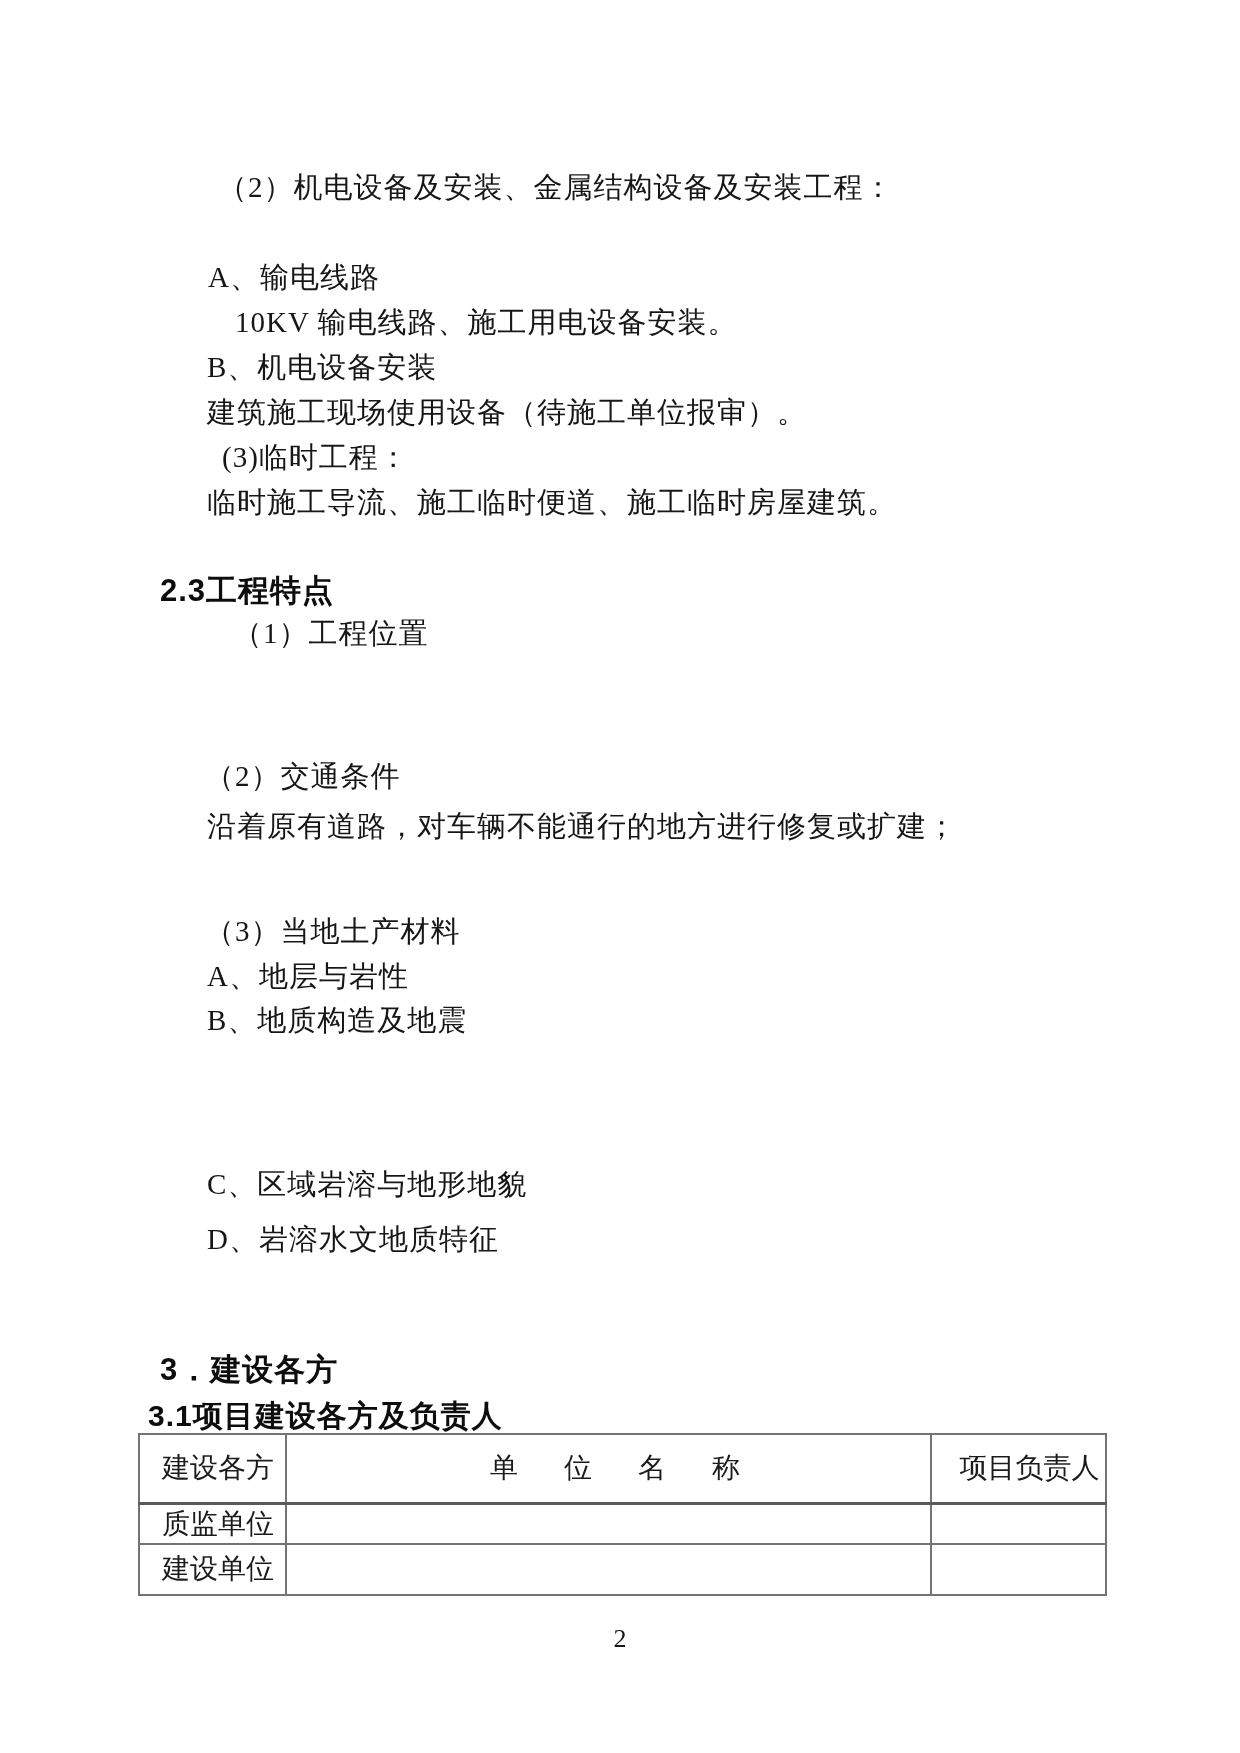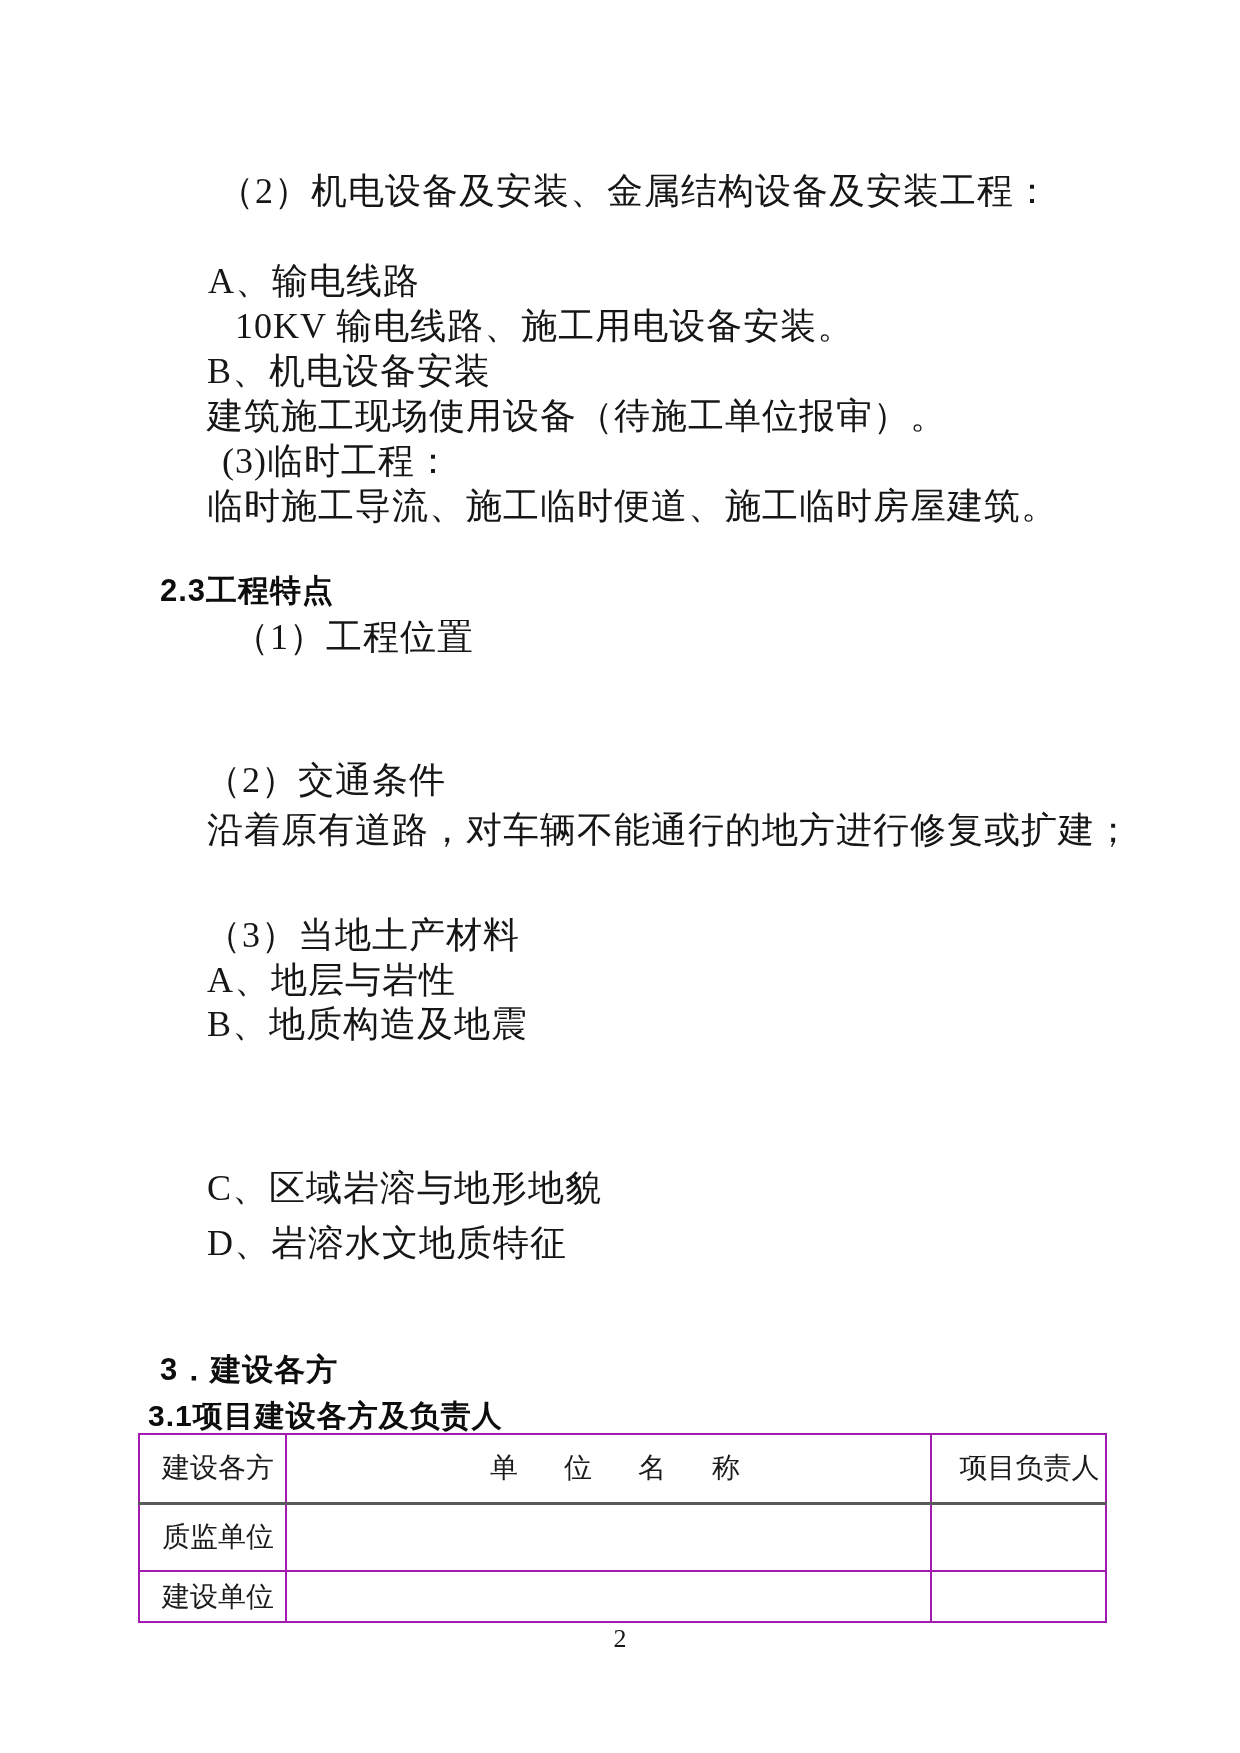--- a/index.html
+++ b/index.html
@@ -8,21 +8,21 @@
     width:1240px;height:1753px;
     margin:0 auto;
     background:#ffffff;
     color:#161616;
     font-family:"Liberation Serif","DejaVu Serif",serif;
     overflow:hidden;
   }
   .line{
     position:absolute;
     white-space:nowrap;
-    font-size:36px;
+    font-size:29px;
     line-height:1.15;
     letter-spacing:1px;
   }
   .heading{
     position:absolute;
     white-space:nowrap;
     font-family:"Liberation Sans","DejaVu Sans",sans-serif;
     font-weight:700;
     font-size:30px;
     line-height:1.1;
@@ -33,30 +33,30 @@
   table.parties{
     position:absolute;
     left:138px;top:1433px;
     width:967px;
     border-collapse:collapse;
     table-layout:fixed;
     font-size:28px;
     color:#1b1b1b;
   }
   table.parties td{
-    border:2px solid #a21caf;
+    border:2px solid #737373;
     padding:0 0 0 22px;
     vertical-align:middle;
     overflow:hidden;
     font-family:Liberation Serif, serif;
   }
   table.parties tr.hdr td{border-bottom:3px solid #5a5a5a;}
   td.center{text-align:center;padding:0;}
   tr.hdr{height:69px;}
-  tr.r1{height:68px;margin-left:9px;}
+  tr.r1{height:40px;margin-left:9px;}
   tr.r2{height:51px;}
   td.unit-name{letter-spacing:9px;}
   .page-number{
     position:absolute;
     left:0;top:1624px;
     width:100%;
     text-align:center;
     font-size:26px;
   }
 </style>

